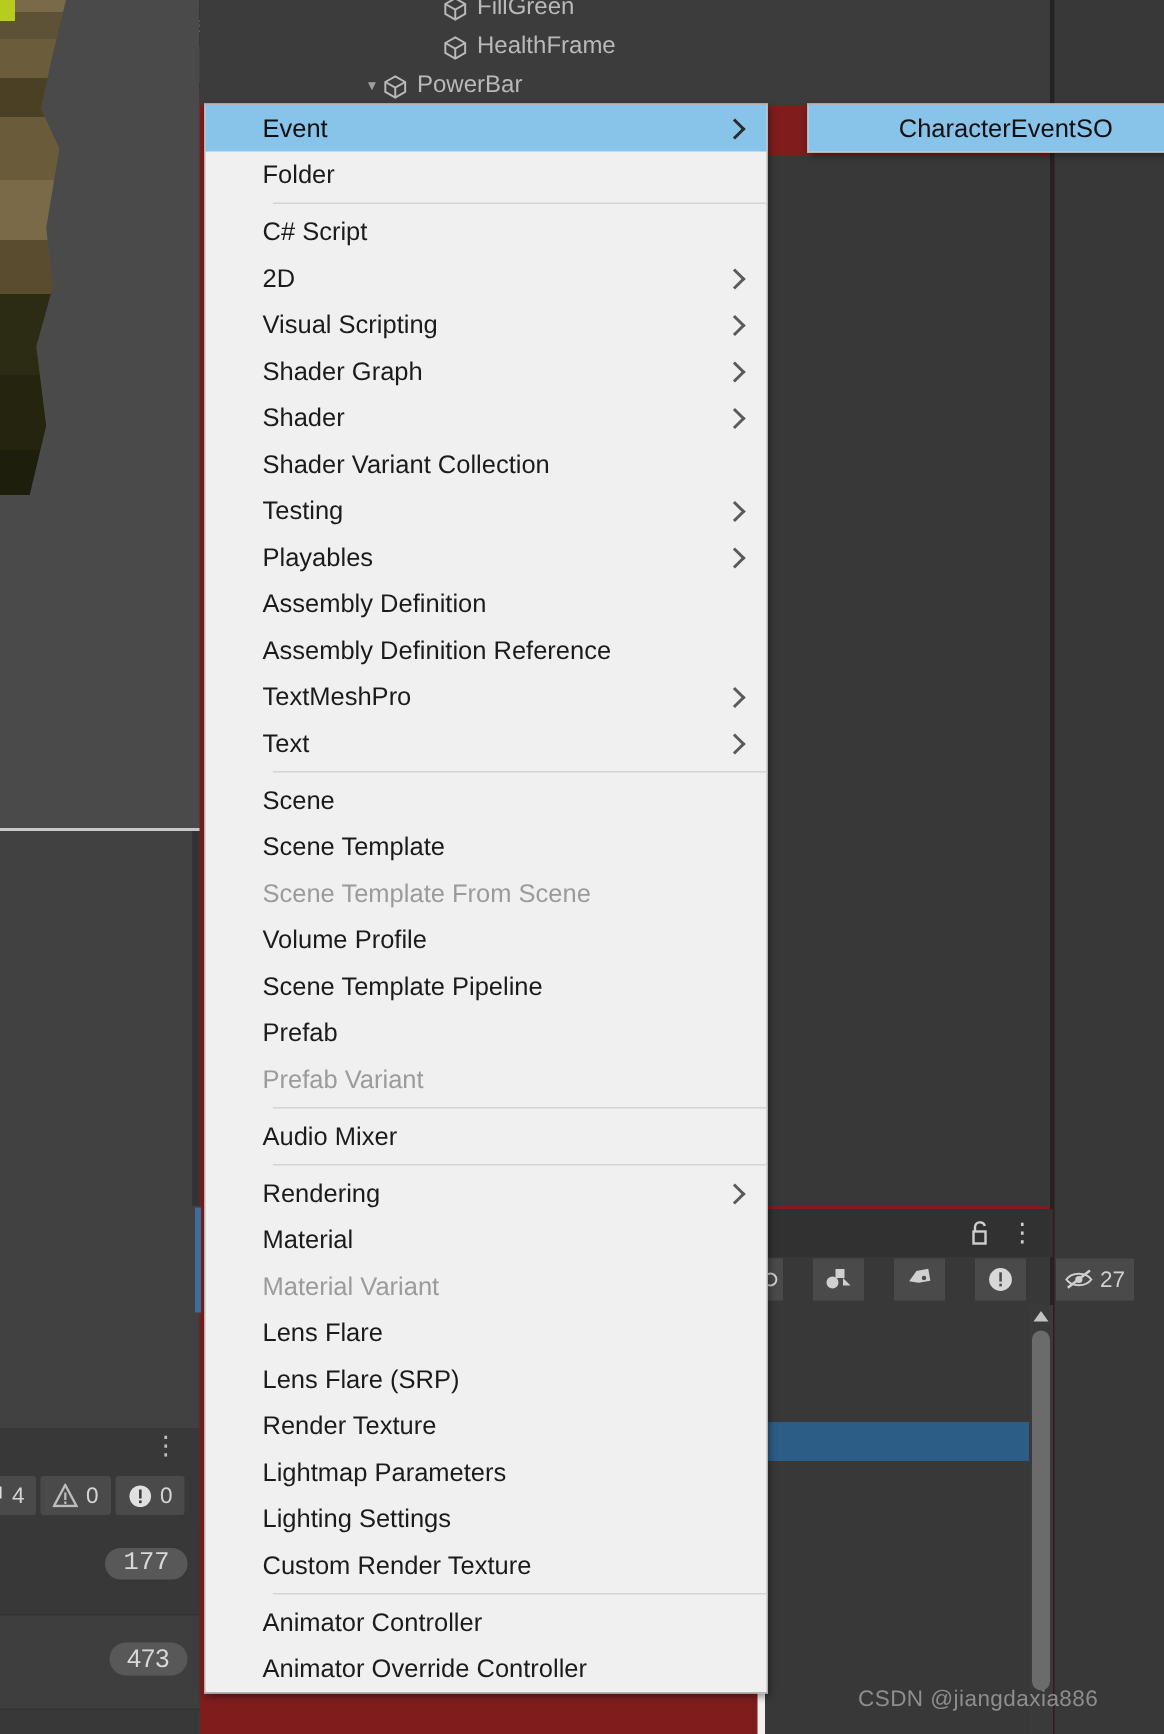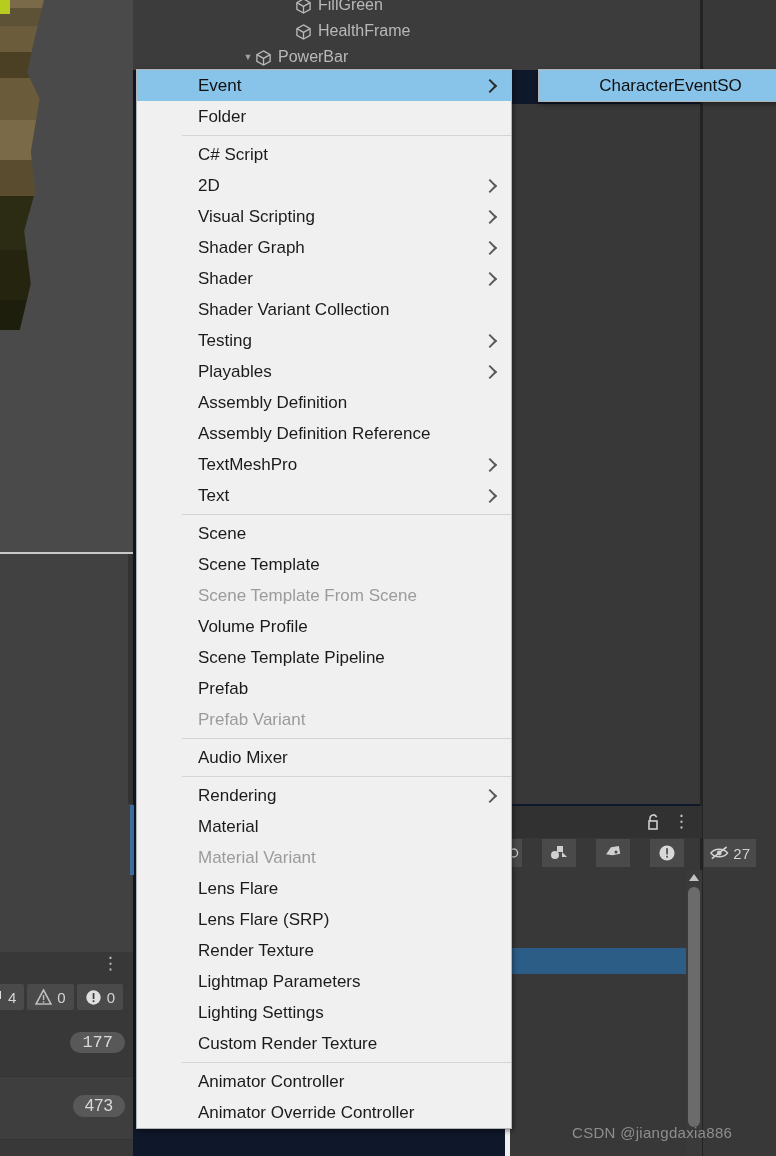--- a/index.html
+++ b/index.html
@@ -13,21 +13,21 @@
     position: relative;
     overflow: hidden;
     font-family: "Liberation Sans", sans-serif;
     -webkit-font-smoothing: antialiased;
   }
 
   
   #editor-root {
     position: absolute;
     inset: 0;
-    background: #0f172a;
+    background: #7f1d1d;
   }
 
   .panel {
     position: absolute;
   }
 
   
   #scene-view {
     left: 0; top: 0; width: 133px; height: 553px;
     background: #4a4a4a;
@@ -305,21 +305,21 @@
     border: 1px solid #b4b4b4;
     box-sizing: border-box;
     z-index: 30;
     box-shadow: 1px 2px 5px rgba(0,0,0,0.45);
   }
   .menu-item {
     position: relative;
     height: 31px;
     display: flex;
     align-items: center;
-    padding-left: 61px;
+    padding-left: 38px;
     padding-right: 18px;
     color: #1b1b1b;
     font-size: 17px;
     box-sizing: border-box;
     white-space: nowrap;
   }
   .menu-item.disabled { color: #9b9b9b; }
   .menu-item.highlighted {
     background: #88c3ea;
     color: #101010;

